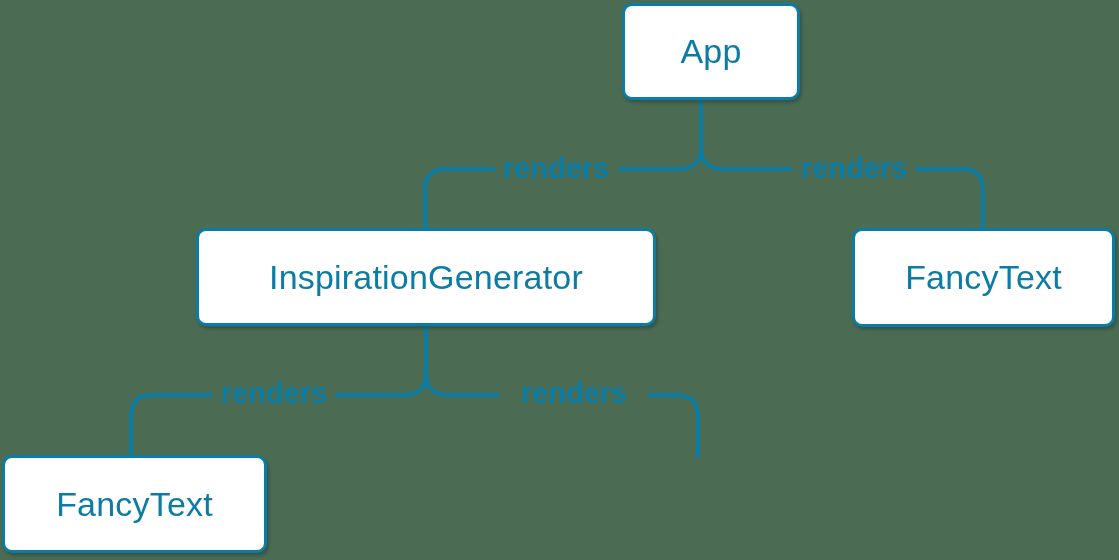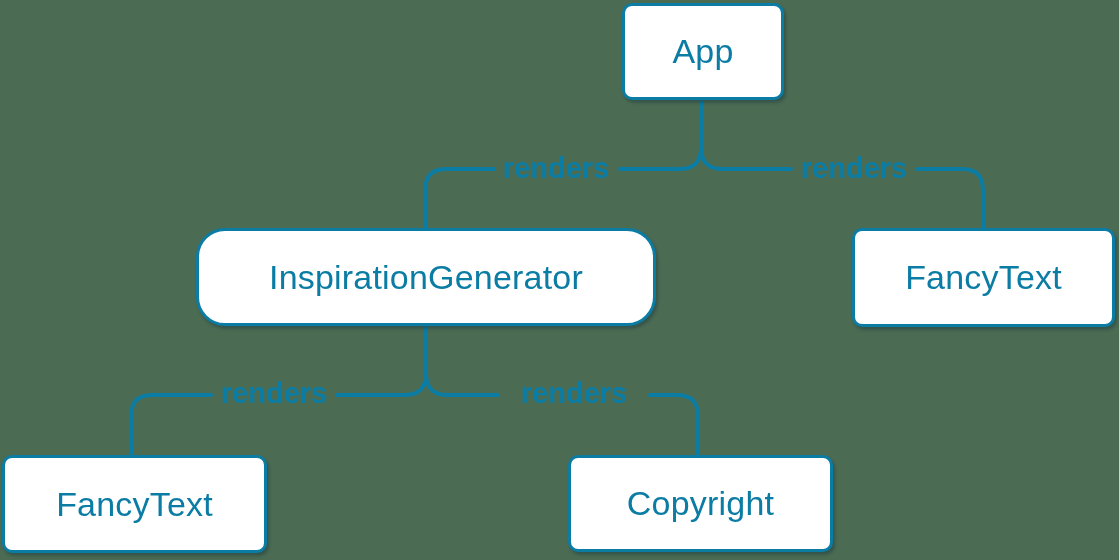--- a/index.html
+++ b/index.html
@@ -41,22 +41,22 @@
     justify-content: center;
     box-shadow: 2px 3px 3px rgba(15, 45, 60, 0.35);
   }
   .node span {
     color: var(--accent);
     font-size: 34px;
     font-weight: 500;
     letter-spacing: 0.2px;
     white-space: nowrap;
   }
-  .node-app       { left: 622px; top: 3px;   width: 162px; height: 97px; }
-  .node-ig        { left: 196px; top: 228px; width: 460px; height: 98px; border-radius: 29px; }
+  .node-app       { left: 622px; top: 3px;   width: 178px; height: 97px; }
+  .node-ig        { left: 196px; top: 228px; width: 460px; height: 98px; }
   .node-ft-top    { left: 852px; top: 228px; width: 263px; height: 99px; }
   .node-ft-bottom { left: 2px;   top: 455px; width: 265px; height: 98px; }
   .node-copyright { left: 568px; top: 455px; width: 265px; height: 97px; }
   .edge-label {
     position: absolute;
     transform: translate(-50%, -50%);
     color: var(--accent);
     font-size: 29px;
     font-weight: 600;
     white-space: nowrap;
@@ -94,22 +94,19 @@
   </div>
 
   <div class="node node-ft-top">
     <span>FancyText</span>
   </div>
 
   <div class="node node-ft-bottom">
     <span>FancyText</span>
   </div>
 
-  <div class="node node-copyright">
-    <span>Copyright</span>
-  </div>
 
   <div class="edge-label el-0">renders</div>
   <div class="edge-label el-1">renders</div>
   <div class="edge-label el-2">renders</div>
   <div class="edge-label el-3">renders</div>
 
 </div>
 
 </body></html>

